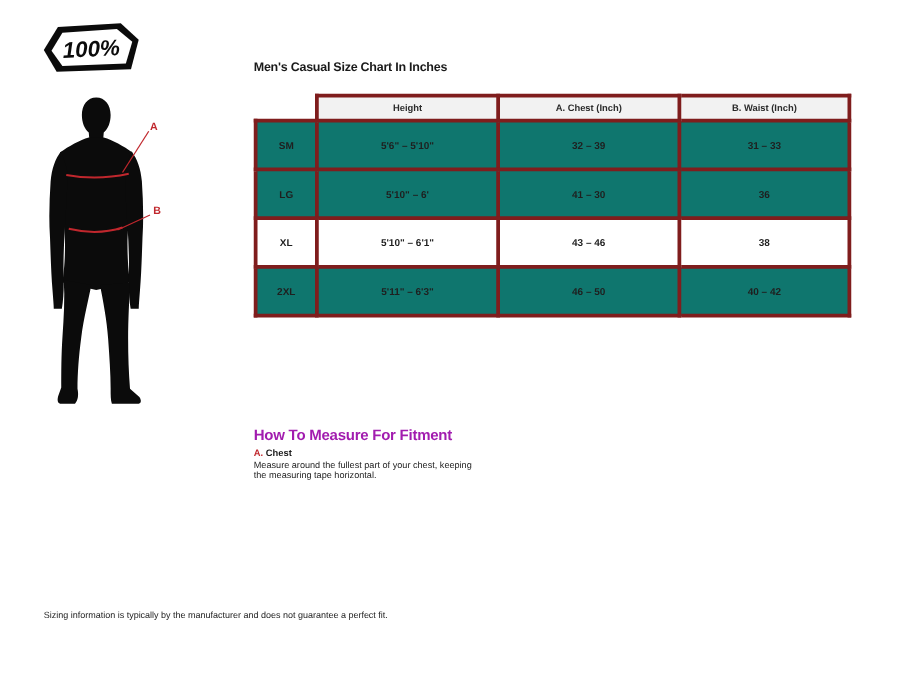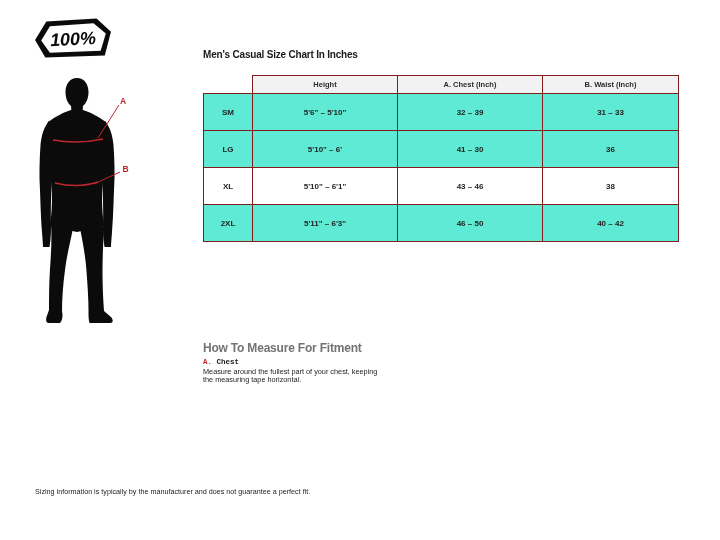--- a/index.html
+++ b/index.html
@@ -19,37 +19,37 @@
   }
   
   table.size-chart{
     position:absolute;left:203px;top:75px;border-collapse:collapse;table-layout:fixed;
   }
   table.size-chart col.c0{width:49px;}
   table.size-chart col.c1{width:145px;}
   table.size-chart col.c2{width:145px;}
   table.size-chart col.c3{width:136px;}
   table.size-chart th,table.size-chart td{
-    border:1px solid #7f1d1d;text-align:center;vertical-align:middle;padding:0;
+    border:3px solid #7f1d1d;text-align:center;vertical-align:middle;padding:0;
   }
   table.size-chart thead th{
     height:17px;background:#f2f2f2;font-size:7.5px;font-weight:bold;color:#2b2b2b;
   }
   table.size-chart thead th.corner{border:none;background:transparent;}
   table.size-chart tbody td{height:36px;font-size:8px;font-weight:bold;color:#1f1f1f;}
-  table.size-chart tbody tr.shade td{background:#5eead4;}
+  table.size-chart tbody tr.shade td{background:#0f766e;}
   
   .measure-heading{
     position:absolute;left:203px;top:341px;font-size:12px;font-weight:bold;
-    color:#737373;letter-spacing:-0.2px;
+    color:#a21caf;letter-spacing:-0.2px;
   }
   .measure-item{position:absolute;top:359px;font-size:7.3px;line-height:7.9px;color:#1e1e1e;}
   .measure-item.item-a{left:203px;width:186px;}
   .measure-item.item-b{left:431px;width:212px;}
-  .measure-name{font-size:7.5px;font-weight:bold;color:#1a1a1a;margin-bottom:1px;font-family:Liberation Mono, monospace;}
+  .measure-name{font-size:7.5px;font-weight:bold;color:#1a1a1a;margin-bottom:1px;}
   .measure-prefix{color:#c0272d;font-weight:bold;}
   
   .disclaimer{
     position:absolute;left:35px;top:488px;font-size:7.2px;line-height:8.2px;color:#232323;
   }
 </style>
 </head>
 <body>
 
 <div class="canvas">

